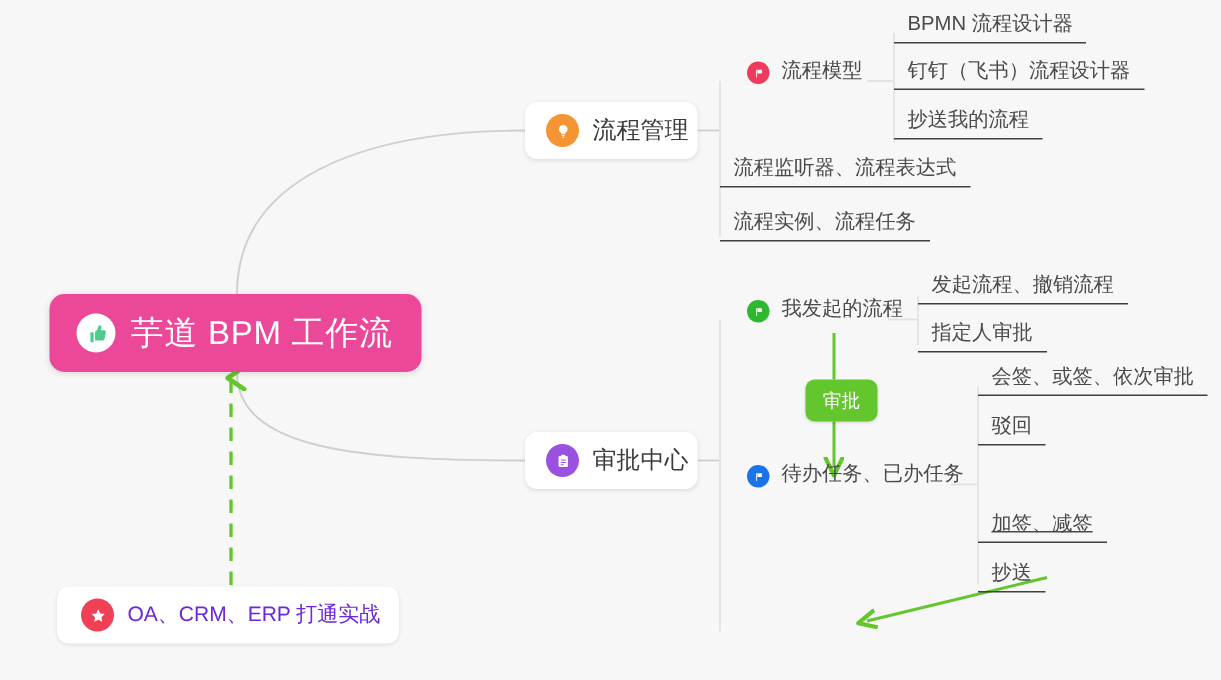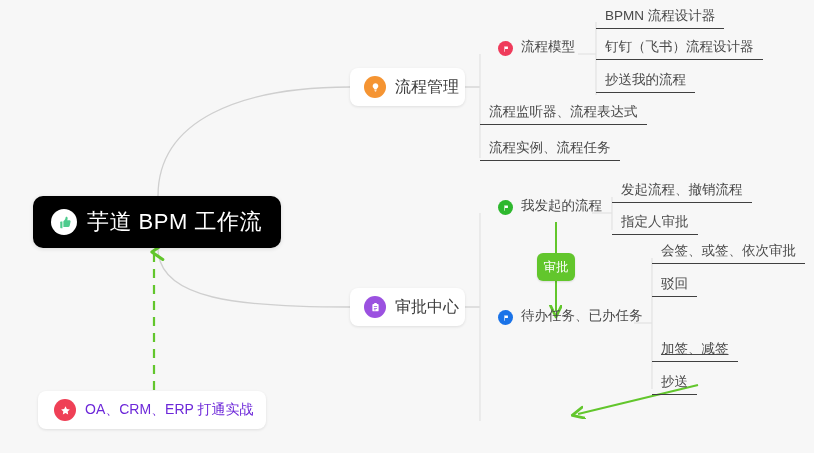--- a/index.html
+++ b/index.html
@@ -22,21 +22,21 @@
     background:#ffffff;
     box-shadow:0 1px 3px rgba(0,0,0,.10);
     white-space:nowrap;
   }
   .card .ic{flex:0 0 auto;display:inline-flex;align-items:center;justify-content:center;}
   .card .tx{color:#3b3b3b;}
 
   
   #root-node{
     left:33px;top:196px;width:248px;height:52px;
-    background:#000000;border-radius:10px;
+    background:#ec4899;border-radius:10px;
     box-shadow:0 1px 4px rgba(0,0,0,.12);
     padding:0 0 0 18px;
   }
   #root-node .tx{
     color:#ffffff;font-size:22px;letter-spacing:.5px;margin-left:10px;
   }
 
   
   #bottom-node{
     left:38px;top:391px;width:228px;height:38px;padding:0 0 0 16px;
@@ -67,21 +67,21 @@
   .tnode .ic{flex:0 0 auto;display:inline-flex;align-items:center;justify-content:center;margin-right:8px;margin-bottom:-1px;}
 
   
   .badge{border-radius:50%;display:inline-flex;align-items:center;justify-content:center;}
   .b22{width:22px;height:22px;}
   .b16{width:15px;height:15px;}
   .b26{width:26px;height:26px;}
 
   
   #chip-shenpi{
-    position:absolute;left:537px;top:253px;width:38px;height:28px;
+    position:absolute;left:537px;top:253px;width:48px;height:28px;
     background:#62c62c;border-radius:6px;
     display:flex;align-items:center;justify-content:center;
     color:#fff;font-size:12.5px;
     box-shadow:0 1px 2px rgba(0,0,0,.12);
   }
 </style>
 </head>
 <body>
 
 <div id="canvas">

